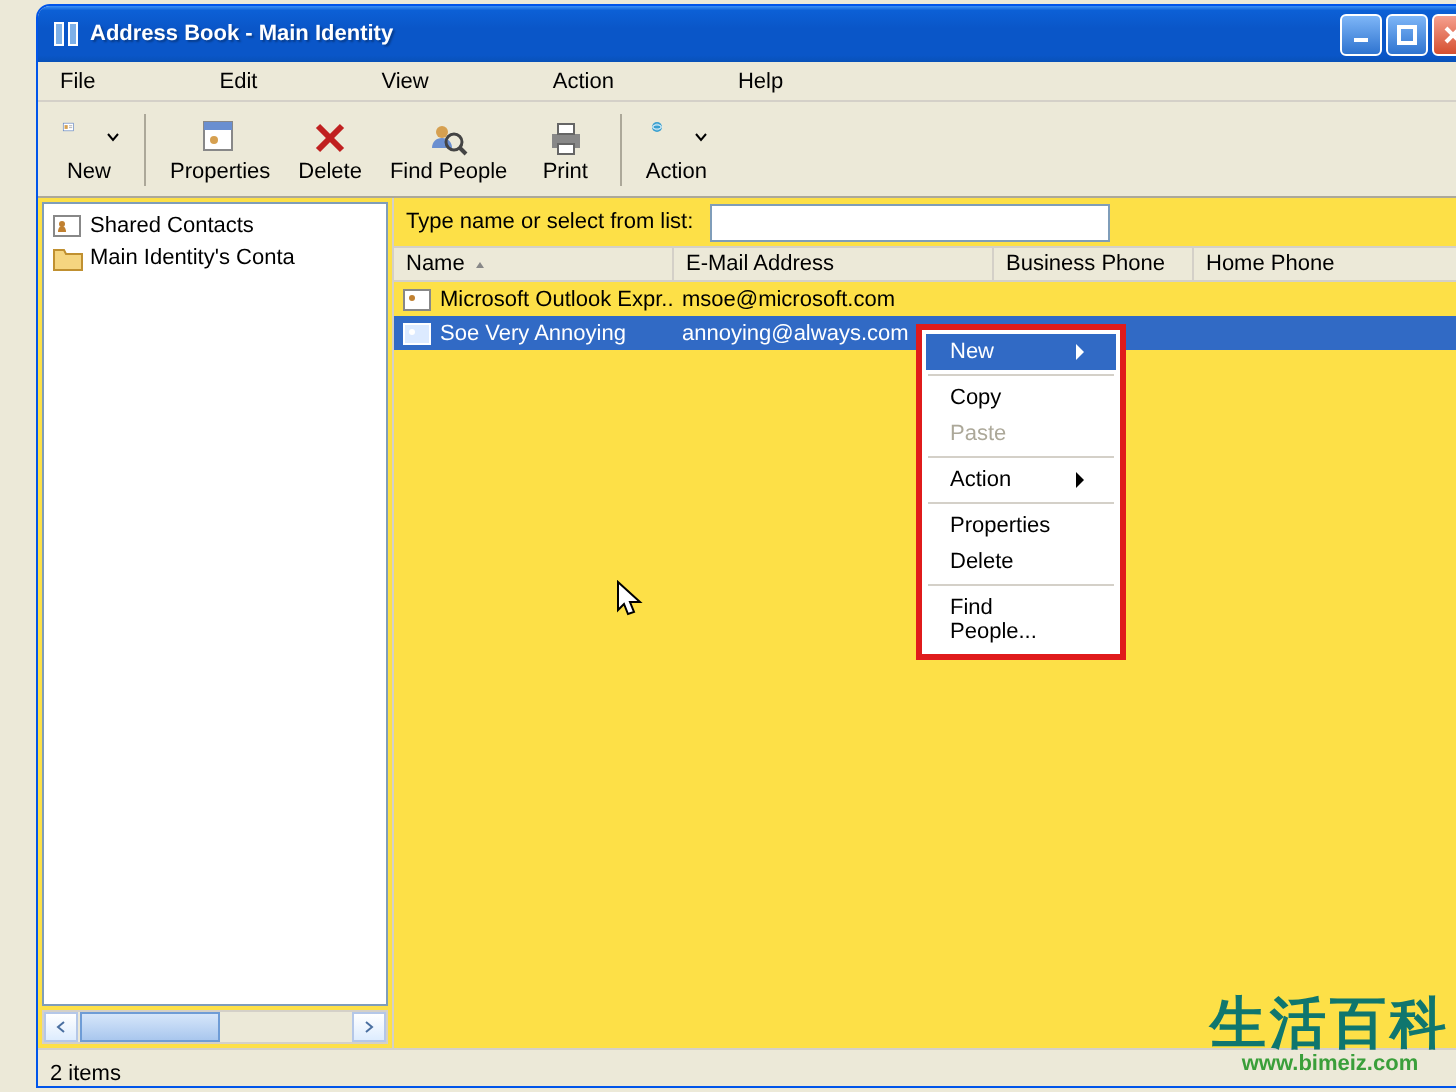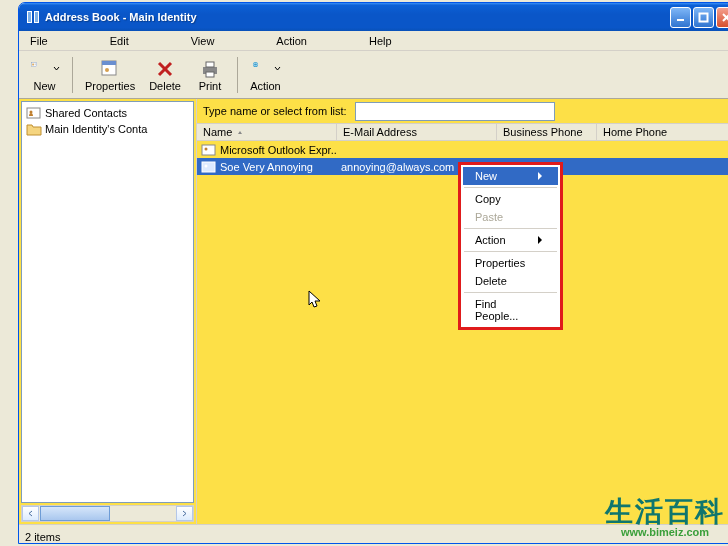--- a/index.html
+++ b/index.html
@@ -118,20 +118,29 @@
     </div>
     <div class="tbbtn">
       <span class="ico"><svg viewBox="0 0 22 22">
             <line x1="5" y1="5" x2="17" y2="17" stroke="#c02020" stroke-width="3"></line>
             <line x1="17" y1="5" x2="5" y2="17" stroke="#c02020" stroke-width="3"></line>
           </svg></span>
       <span>Delete</span>
     </div>
     <div class="tbbtn">
       <span class="ico"><svg viewBox="0 0 22 22">
+            <circle cx="8" cy="8" r="3" fill="#d6a050"></circle>
+            <path d="M3 16c0-3 2-5 5-5s5 2 5 5" fill="#6a8fd0"></path>
+            <circle cx="14" cy="13" r="4" fill="none" stroke="#444" stroke-width="1.5"></circle>
+            <line x1="17" y1="16" x2="20" y2="19" stroke="#444" stroke-width="2"></line>
+          </svg></span>
+      <span>Find People</span>
+    </div>
+    <div class="tbbtn">
+      <span class="ico"><svg viewBox="0 0 22 22">
             <rect x="4" y="9" width="14" height="7" fill="#888"></rect>
             <rect x="7" y="4" width="8" height="5" fill="#fff" stroke="#666"></rect>
             <rect x="7" y="14" width="8" height="5" fill="#fff" stroke="#666"></rect>
           </svg></span>
       <span>Print</span>
     </div>
     <div class="toolsep"></div>
     <div class="tbbtn">
       <div class="drop">
           <span class="ico"><svg viewBox="0 0 22 22">
@@ -205,20 +214,23 @@
       </div>
       <div class="listbody">
         <div class="row">
           <div class="cell c1">
               <span class="ico"><svg viewBox="0 0 16 14">
                   <rect x="1" y="2" width="13" height="10" fill="#fff" stroke="#888"></rect>
                   <circle cx="5" cy="6" r="1.5" fill="#c08030"></circle>
                 </svg></span>
               <span>Microsoft Outlook Expr...</span>
             </div>
+          <div class="cell c2">
+              <span>msoe@microsoft.com</span>
+            </div>
         </div>
         <div class="row sel">
           <div class="cell c1">
               <span class="ico"><svg viewBox="0 0 16 14">
                   <rect x="1" y="2" width="13" height="10" fill="#dceaff" stroke="#fff"></rect>
                   <circle cx="5" cy="6" r="1.5" fill="#fff"></circle>
                 </svg></span>
               <span>Soe Very Annoying</span>
             </div>
           <div class="cell c2">

